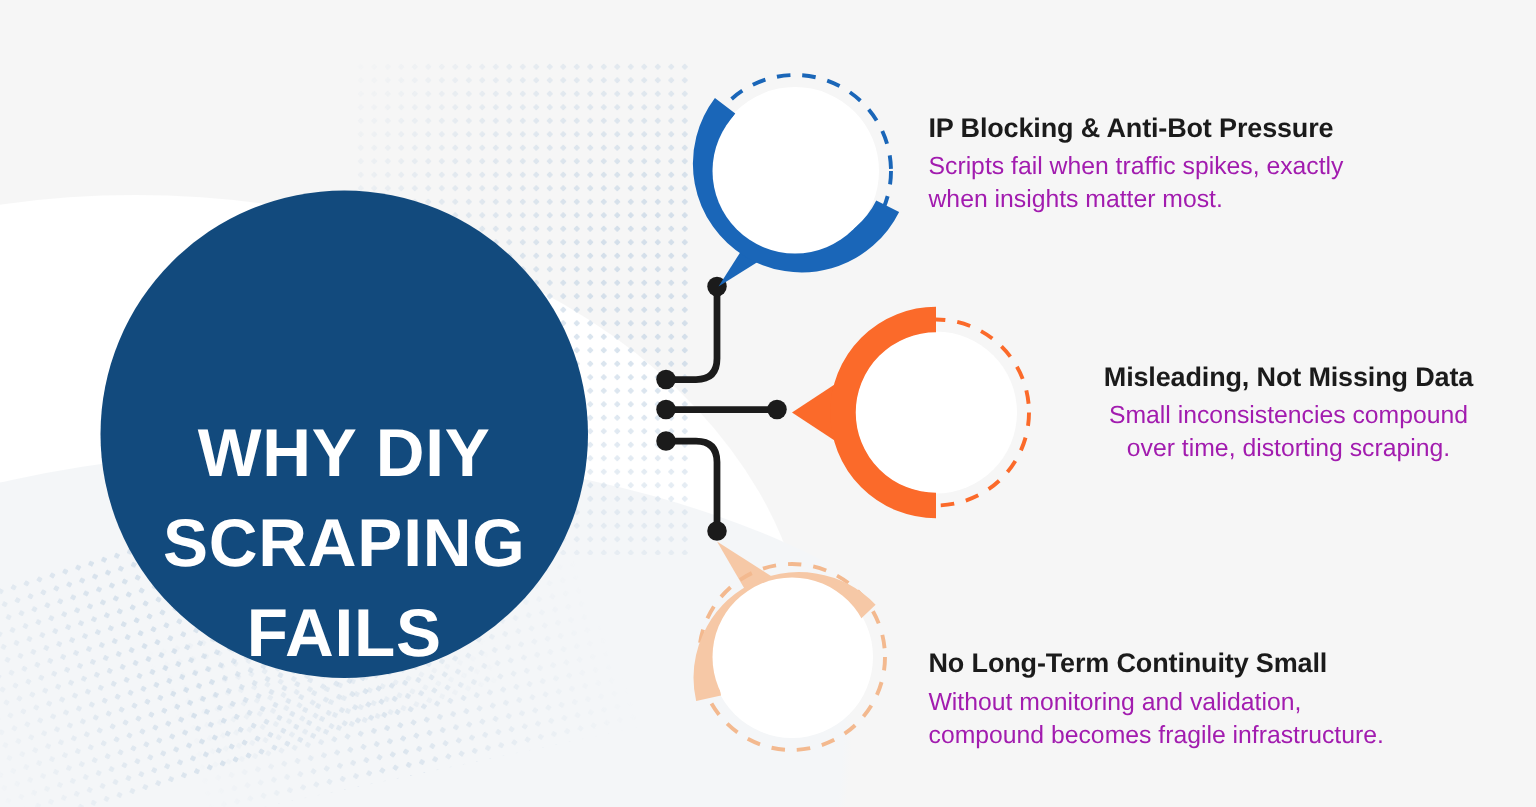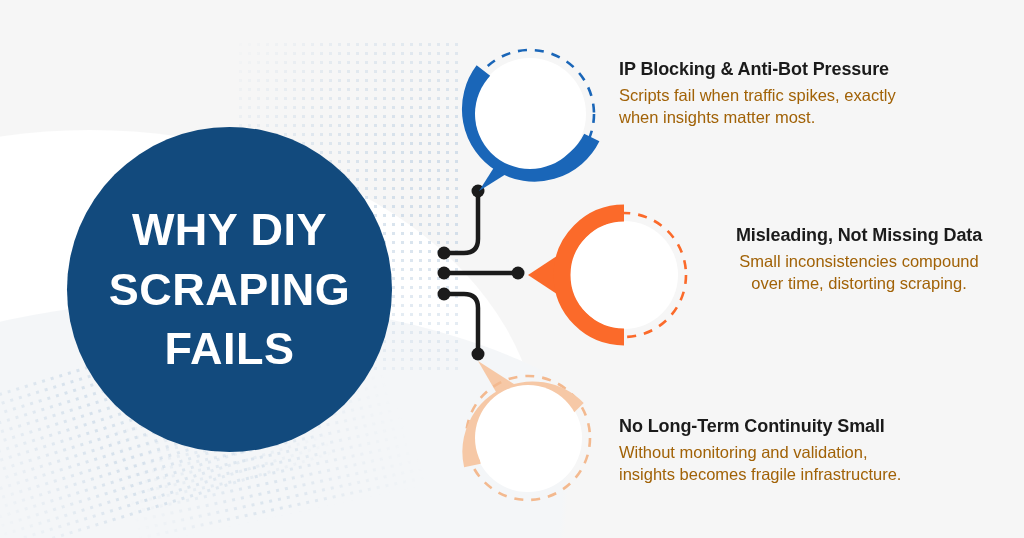--- a/index.html
+++ b/index.html
@@ -82,21 +82,21 @@
   
   .hero-circle {
     position: absolute;
     left: 67px;
     top: 127px;
     width: 325px;
     height: 325px;
     border-radius: 50%;
     background: #124a7d;
     display: flex;
-    align-items: center;
+    align-items: flex-end;
     justify-content: center;
   }
   .hero-title {
     color: #ffffff;
     font-size: 45px;
     line-height: 1.33;
     font-weight: 700;
     text-align: center;
     letter-spacing: .5px;
     white-space: pre-line;
@@ -128,26 +128,26 @@
   }
   .tb-1 { left: 619px; top: 58px;  width: 360px; }
   .tb-2 { left: 709px; top: 224px; width: 300px; text-align: center; }
   .tb-3 { left: 619px; top: 415px; width: 370px; }
 
   .tb-head {
     font-size: 18px;
     font-weight: 700;
     color: #1b1b1b;
     letter-spacing: -.1px;
-    margin: 0 0 3px 0;
+    margin: 16px 0 3px 0;
     line-height: 1.25;
   }
   .tb-body {
     font-size: 16.5px;
-    color: #a16207;
+    color: #a21caf;
     line-height: 1.38;
     margin: 0;
     white-space: pre-line;
     font-weight: 400;
   }
 </style>
 </head>
 <body>
 
 <div id="infographic">
@@ -228,16 +228,16 @@
 
   <div class="text-block tb-2">
     <p class="tb-head">Misleading, Not Missing Data</p>
     <p class="tb-body">Small inconsistencies compound
 over time, distorting scraping.</p>
   </div>
 
   <div class="text-block tb-3">
     <p class="tb-head">No Long-Term Continuity Small</p>
     <p class="tb-body">Without monitoring and validation,
-insights becomes fragile infrastructure.</p>
+compound becomes fragile infrastructure.</p>
   </div>
 
 </div>
 
 </body></html>

